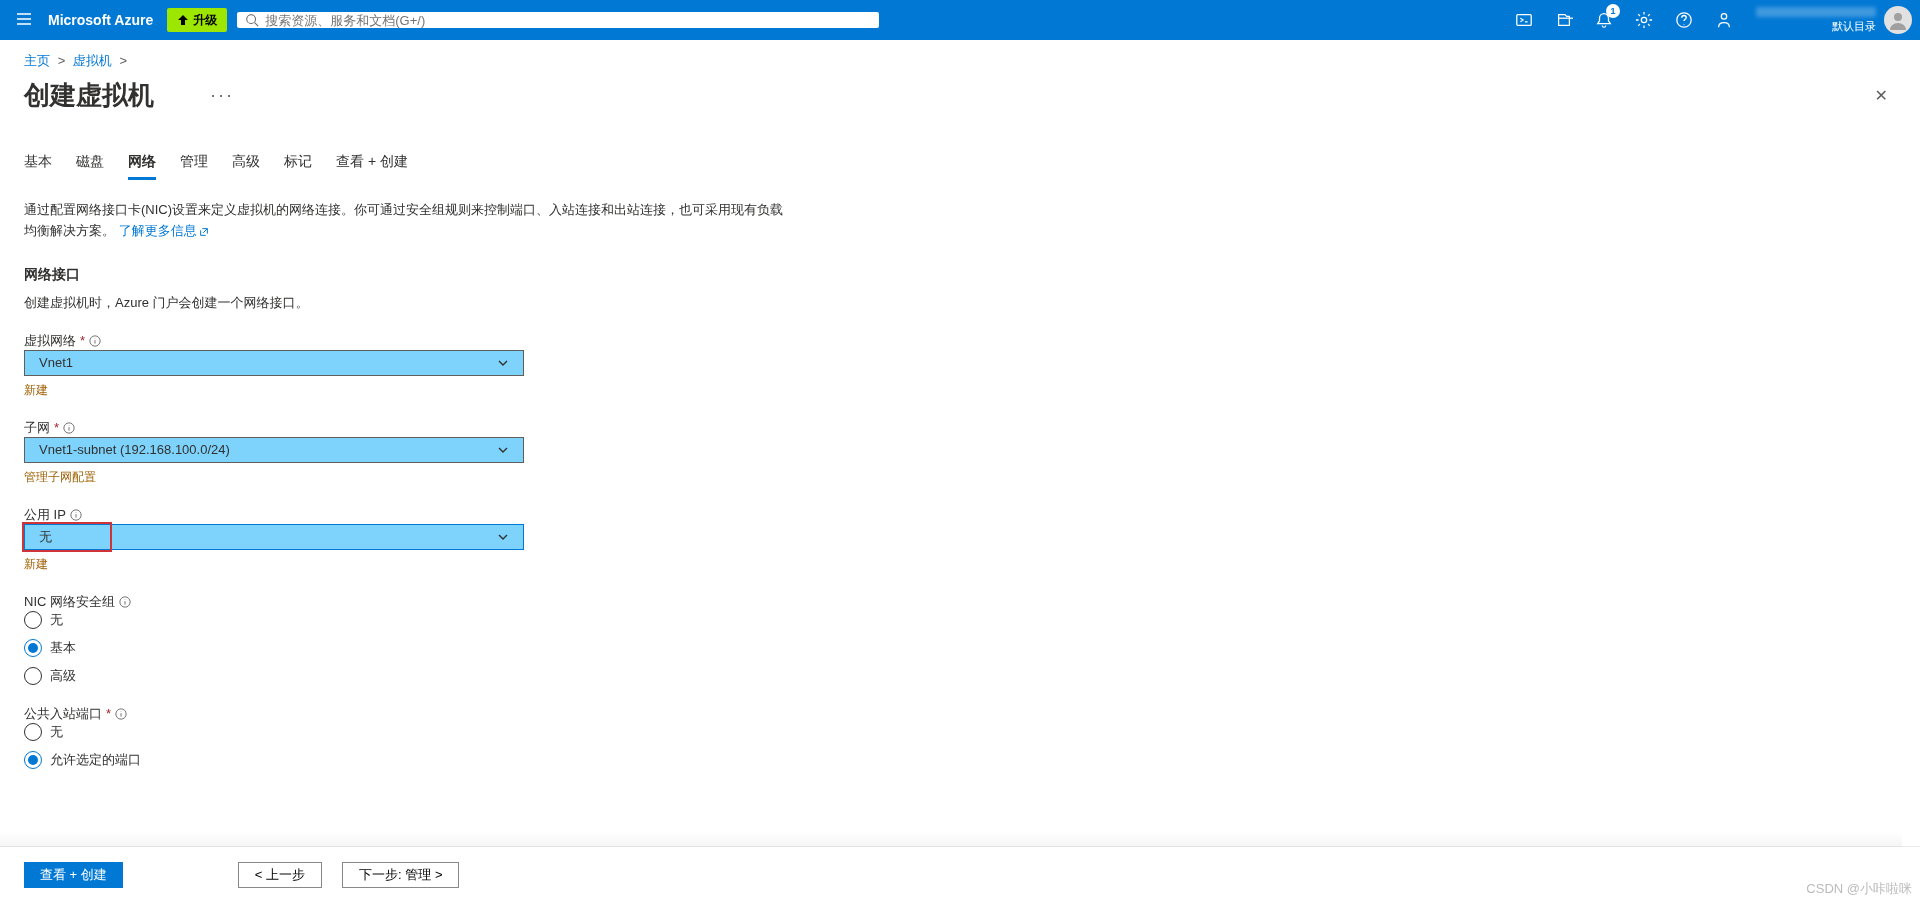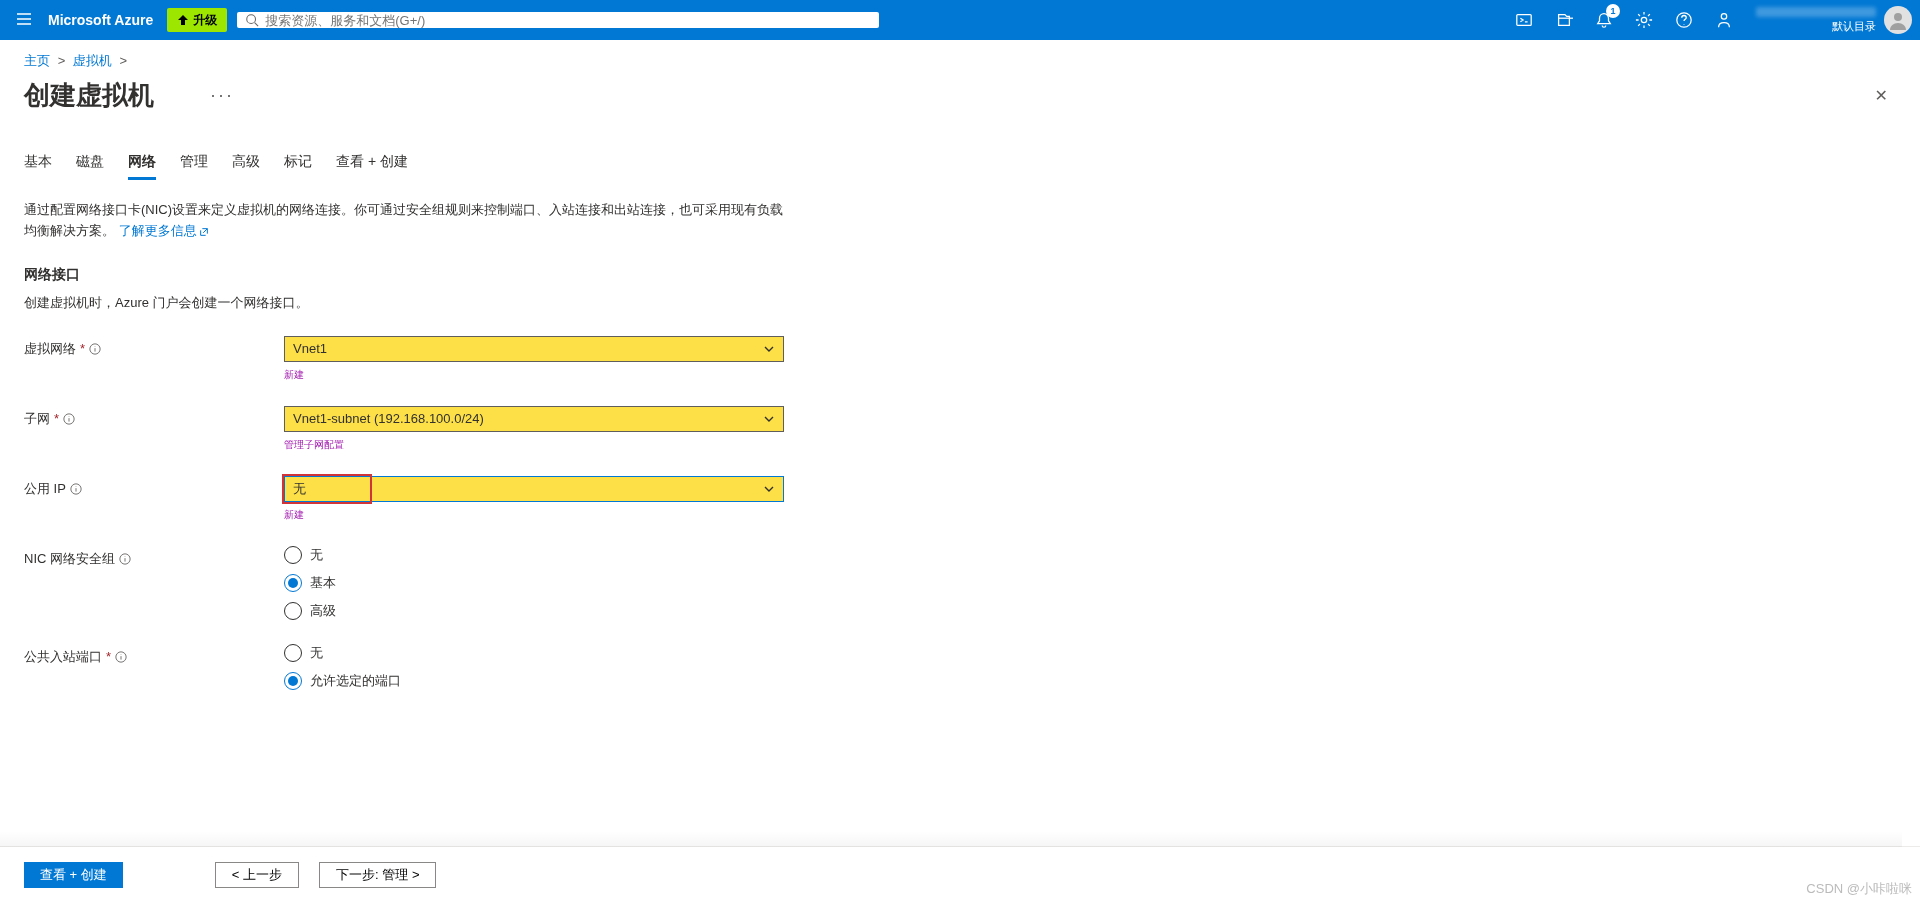--- a/index.html
+++ b/index.html
@@ -31,39 +31,39 @@
   .page-dots { margin-left: 16px; color: #605e5c; cursor: pointer; font-size:18px; letter-spacing:2px;}
   .close-x { cursor: pointer; font-size: 16px; color: #605e5c; padding: 4px 8px; }
   .tabs { margin-top: 40px; display: flex; gap: 24px; border-bottom: none; }
   .tab { font-size: 14px; padding-bottom: 6px; cursor: pointer; color: #323130; }
   .tab.active { font-weight: 600; border-bottom: 3px solid #0078d4; color: #323130; }
   .desc { margin-top: 20px; font-size: 13px; max-width: 760px; line-height: 1.6; }
   .desc a { color: #0078d4; text-decoration: none; font-family: Liberation Serif, serif; }
   .ext-icon { width:10px; height:10px; display:inline-block; vertical-align:middle; margin-left:2px; stroke:#0078d4; fill:none;}
   .section-title { font-weight: 600; margin-top: 24px; font-size: 14px; }
   .section-sub { margin-top: 10px; font-size: 13px; }
-  .form-row { display: flex; align-items: flex-start; margin-top: 24px; }
+  .form-row { display: flex; align-items: flex-start; margin-top: 16px; flex-direction: column; }
   .form-label { width: 260px; font-size: 13px; display: flex; align-items: center; gap: 4px; padding-top:4px;}
   .form-label .req { color: #a4262c; }
   .info-ic { width: 12px; height: 12px; stroke: #605e5c; fill: none; cursor: help; }
   .form-control { width: 500px; }
-  .sel { height: 26px; border: 1px solid #605e5c; display: flex; align-items: center; justify-content: space-between; padding: 0 8px; font-size: 13px; cursor: pointer; background:#fde047;}
+  .sel { height: 26px; border: 1px solid #605e5c; display: flex; align-items: center; justify-content: space-between; padding: 0 14px; font-size: 13px; cursor: pointer; background:#7dd3fc;}
   .sel.highlight-blue { border: 1px solid #0078d4; }
   .sel .chev { width: 12px; height: 12px; stroke: #323130; fill: none; }
-  .sublink { color: #a21caf; font-size: 10px; margin-top: 6px; cursor: pointer; display: inline-block; }
+  .sublink { color: #a16207; font-size: 12px; margin-top: 6px; cursor: pointer; display: inline-block; }
   .red-box { position: absolute; border: 2px solid #d13438; pointer-events: none; }
   .radio-group { display: flex; flex-direction: column; gap: 10px; }
   .radio-item { display: flex; align-items: center; gap: 8px; cursor: pointer; }
   .radio-circle { width: 18px; height: 18px; border: 1.5px solid #323130; border-radius: 50%; display: flex; align-items: center; justify-content: center; flex-shrink:0;}
   .radio-item.checked .radio-circle { border-color: #0078d4; }
   .radio-item.checked .radio-circle::after { content: ''; width: 10px; height: 10px; background: #0078d4; border-radius: 50%; }
   .footer { height: 56px; border-top: 1px solid #edebe9; display: flex; align-items: center; padding: 0 24px; gap: 20px; background:#fff; position:relative;}
   .footer::before{content:''; position:absolute; top:-16px; left:0; right:18px; height:16px; background:linear-gradient(to top, rgba(0,0,0,.04), transparent);}
   .btn-primary { background: #0078d4; color: #fff; border: none; height: 26px; padding: 0 16px; font-size: 13px; cursor: pointer; }
-  .btn-secondary { background: #fff; border: 1px solid #8a8886; height: 26px; padding: 0 16px; font-size: 13px; cursor: pointer; margin-left: 72px; }
+  .btn-secondary { background: #fff; border: 1px solid #8a8886; height: 26px; padding: 0 16px; font-size: 13px; cursor: pointer; margin-left: 95px; }
   .btn-tertiary { background: #fff; border: 1px solid #8a8886; height: 26px; padding: 0 16px; font-size: 13px; cursor: pointer; }
   .watermark { position: fixed; bottom: 4px; right: 8px; font-size: 13px; color: #bbb; pointer-events:none;}
   ::-webkit-scrollbar { width: 16px; }
   ::-webkit-scrollbar-track { background: #f3f2f1; }
   ::-webkit-scrollbar-thumb { background: #c8c6c4; }
 </style>
 </head>
 <body>
 
 <div class="topbar">

